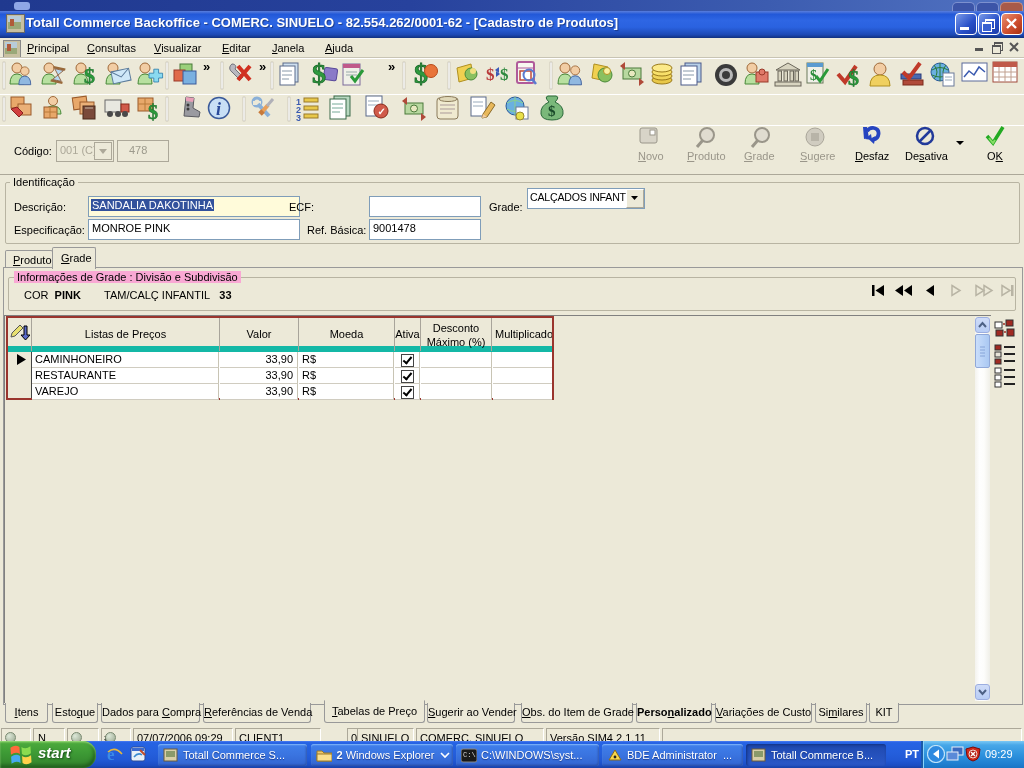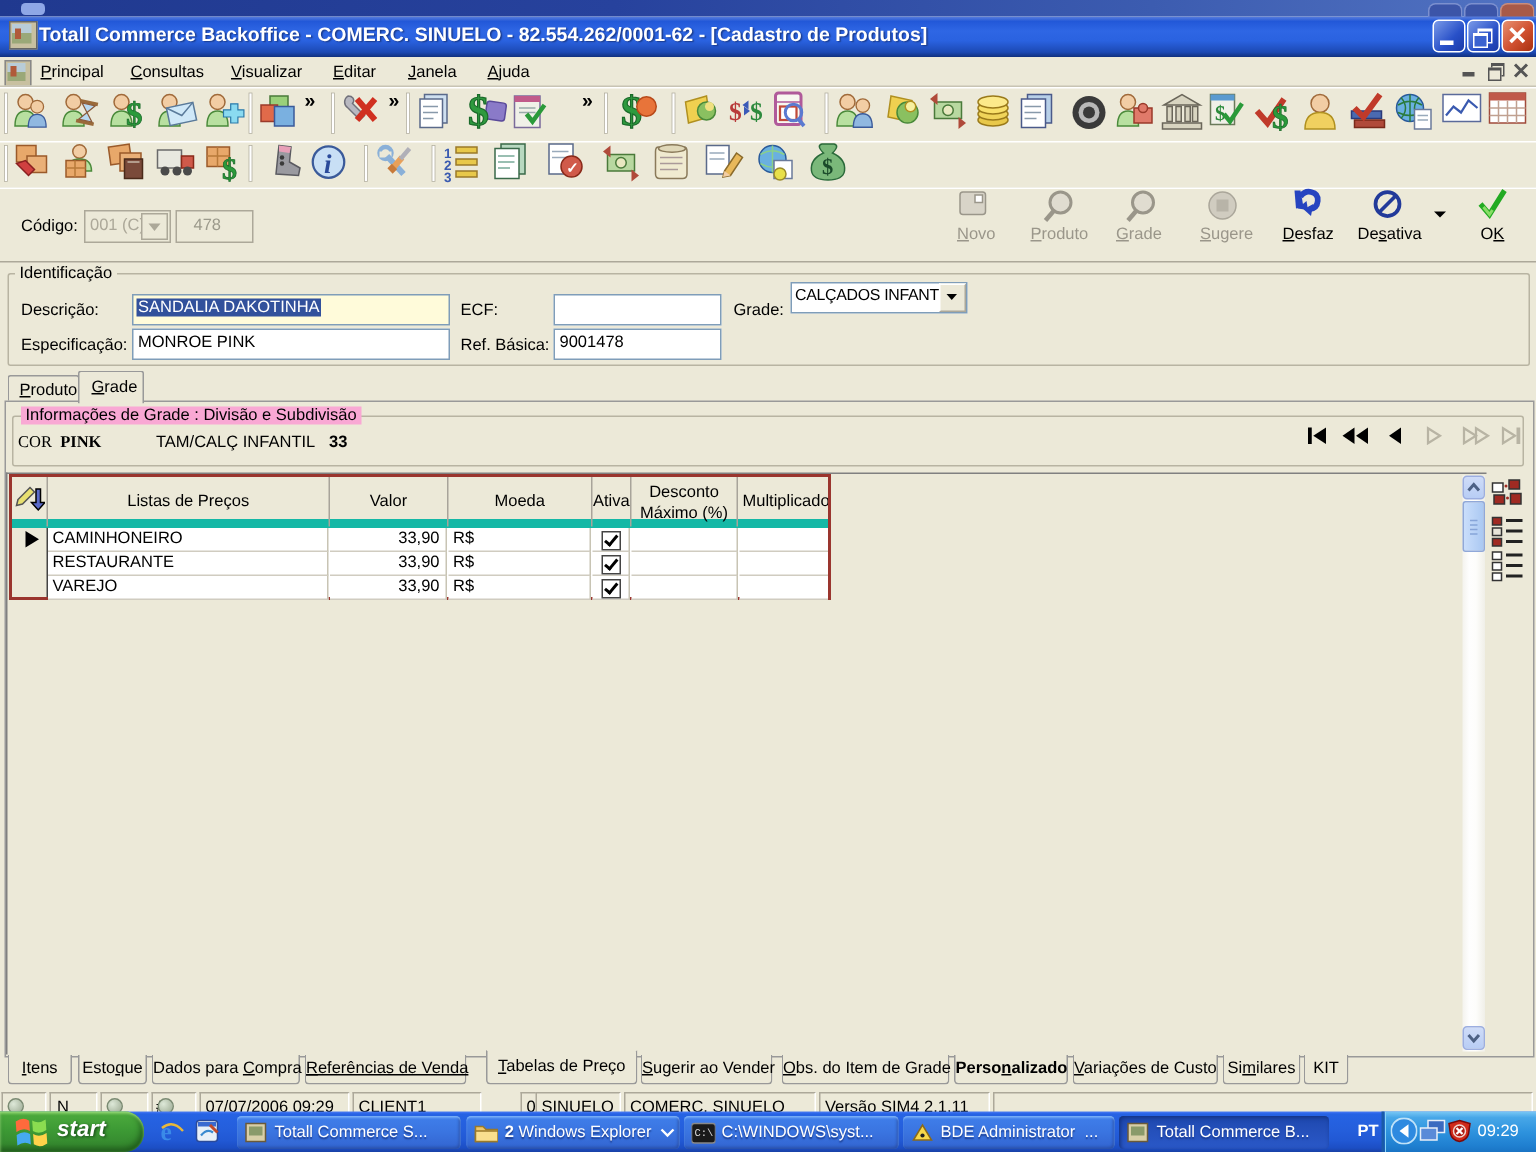--- a/index.html
+++ b/index.html
@@ -495,21 +495,21 @@
 <div class="lbl" style="left:855px;top:150px;"><u>D</u>esfaz</div>
 <div class="lbl" style="left:905px;top:150px;">De<u>s</u>ativa</div>
 <div class="lbl" style="left:987px;top:150px;">O<u>K</u></div>
 
 <div class="abs" style="left:5px;top:182px;width:1013px;height:60px;border:1px solid #b8b4a2;border-radius:2px;"></div>
 <div class="lbl" style="left:10px;top:176px;background:#ece9d8;padding:0 3px;">Identificação</div>
 <div class="lbl" style="left:14px;top:201px;">Descrição:</div>
 <div class="abs sunken" style="left:88px;top:196px;width:210px;height:19px;background:#fffbda;">
     <span style="position:absolute;left:2px;top:2px;font-size:11px;background:#32519c;color:#fff;padding:0 1px;">SANDALIA DAKOTINHA</span>
   </div>
-<div class="lbl" style="left:307px;top:201px;">ECF:</div>
+<div class="lbl" style="left:289px;top:201px;">ECF:</div>
 <div class="abs sunken" style="left:369px;top:196px;width:110px;height:19px;"></div>
 <div class="lbl" style="left:489px;top:201px;">Grade:</div>
 <div class="abs sunken" style="left:527px;top:188px;width:116px;height:19px;">
     <span style="position:absolute;left:2px;top:2px;font-size:10.6px;letter-spacing:-0.2px;">CALÇADOS INFANT</span>
     <span style="position:absolute;right:0;top:0;width:16px;height:17px;background:#ece9d8;border:1px solid #fff;border-right-color:#aca899;border-bottom-color:#aca899;"><svg width="15" height="16">
         <path d="M4 6 L7.5 10 L11 6 Z" fill="#000"></path>
       </svg></span>
   </div>
 <div class="lbl" style="left:14px;top:224px;">Especificação:</div>
 <div class="abs sunken" style="left:88px;top:219px;width:210px;height:19px;">
@@ -524,21 +524,21 @@
     <span style="position:absolute;left:7px;top:3px;font-size:11px;"><u>P</u>roduto</span>
   </div>
 <div class="abs" style="left:52px;top:247px;width:42px;height:21px;background:#ece9d8;border:1px solid #999;border-bottom:none;border-radius:2px 2px 0 0;z-index:3;">
     <span style="position:absolute;left:8px;top:4px;font-size:11px;"><u>G</u>rade</span>
   </div>
 
 <div class="abs" id="tabpage" style="left:3px;top:267px;width:1018px;height:436px;background:#ece9d8;border:1px solid #999;"></div>
 
 <div class="abs" style="left:8px;top:277px;width:1006px;height:32px;border:1px solid #b8b4a2;border-radius:2px;"></div>
 <div class="lbl" style="left:14px;top:271px;background:#f9a8d4;padding:0 3px;">Informações de Grade : Divisão e Subdivisão</div>
-<div class="lbl" style="left:12px;top:289px;font-family:Liberation Serif, serif;">COR&nbsp;&nbsp;<b>PINK</b></div>
+<div class="lbl" style="left:24px;top:289px;">COR&nbsp;&nbsp;<b>PINK</b></div>
 <div class="lbl" style="left:104px;top:289px;">TAM/CALÇ INFANTIL&nbsp;&nbsp;&nbsp;<b>33</b></div>
 <svg class="abs" width="160" height="16" style="left:866px;top:283px;" id="navbuttons">
 <g fill="#000">
       <rect x="6" y="2" width="2.5" height="11"></rect>
       <path d="M18 2 L18 13 L9.5 7.5 Z"></path>
       <path d="M37 2 L37 13 L29 7.5 Z"></path>
       <path d="M46 2 L46 13 L38 7.5 Z"></path>
       <path d="M68 2 L68 13 L60 7.5 Z"></path>
     </g>
 <g fill="none" stroke="#b8b4a4" stroke-width="1.5">
@@ -653,21 +653,21 @@
         <line x1="9" y1="9" x2="20" y2="9"></line>
         <line x1="9" y1="16" x2="20" y2="16"></line>
       </g>
     </g>
 </svg>
 
 <div id="bottomtabs">
 <div class="abs btab" style="left:5px;top:703px;width:43px;"><span><u>I</u>tens</span></div>
 <div class="abs btab" style="left:52px;top:703px;width:46px;"><span>Esto<u>q</u>ue</span></div>
 <div class="abs btab" style="left:101px;top:703px;width:99px;"><span>Dados para <u>C</u>ompra</span></div>
-<div class="abs btab" style="left:203px;top:703px;width:108px;text-decoration:underline;"><span><u>R</u>eferências de Venda</span></div>
+<div class="abs btab" style="left:203px;top:703px;width:108px;"><span><u>R</u>eferências de Venda</span></div>
 <div class="abs btab active" style="left:324px;top:700px;width:101px;"><span><u>T</u>abelas de Preço</span></div>
 <div class="abs btab" style="left:427px;top:703px;width:88px;"><span><u>S</u>ugerir ao Vender</span></div>
 <div class="abs btab" style="left:521px;top:703px;width:112px;"><span><u>O</u>bs. do Item de Grade</span></div>
 <div class="abs btab" style="left:636px;top:703px;width:76px;font-weight:bold;"><span>Perso<u>n</u>alizado</span></div>
 <div class="abs btab" style="left:715px;top:703px;width:97px;"><span><u>V</u>ariações de Custo</span></div>
 <div class="abs btab" style="left:815px;top:703px;width:52px;"><span>Si<u>m</u>ilares</span></div>
 <div class="abs btab" style="left:869px;top:703px;width:30px;"><span>KIT</span></div>
 </div>
 
 <div id="statusbar" class="abs" style="left:0;top:726px;width:1024px;height:20px;background:#ece9d8;">

